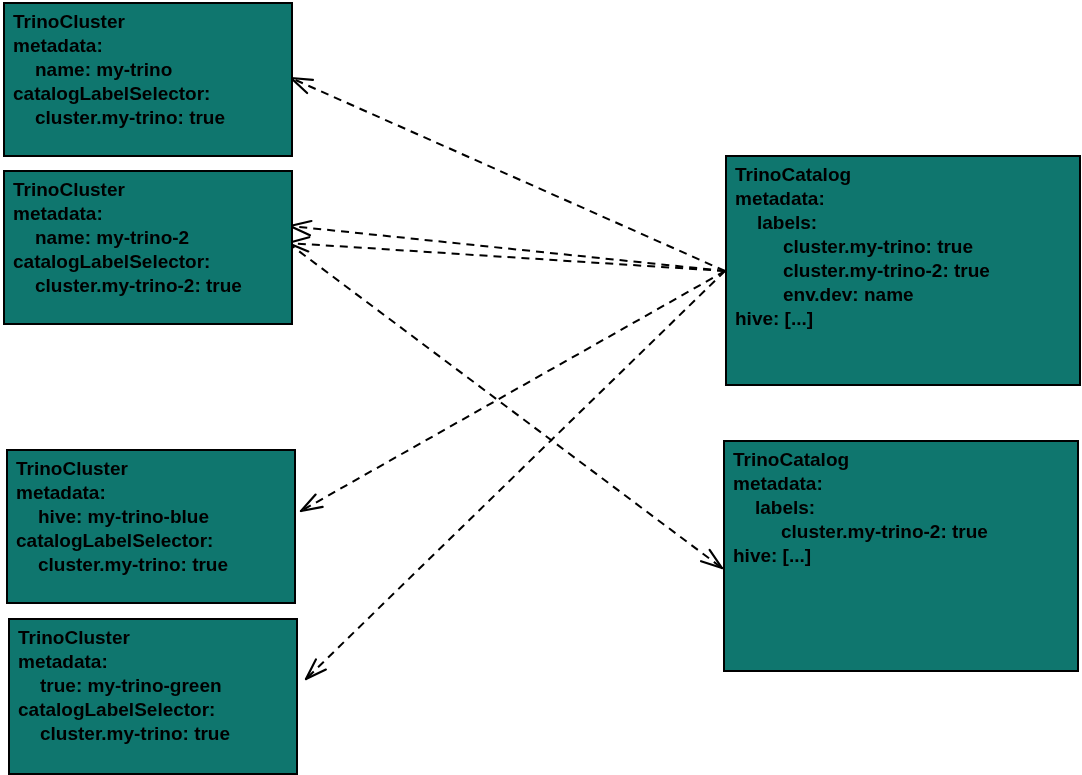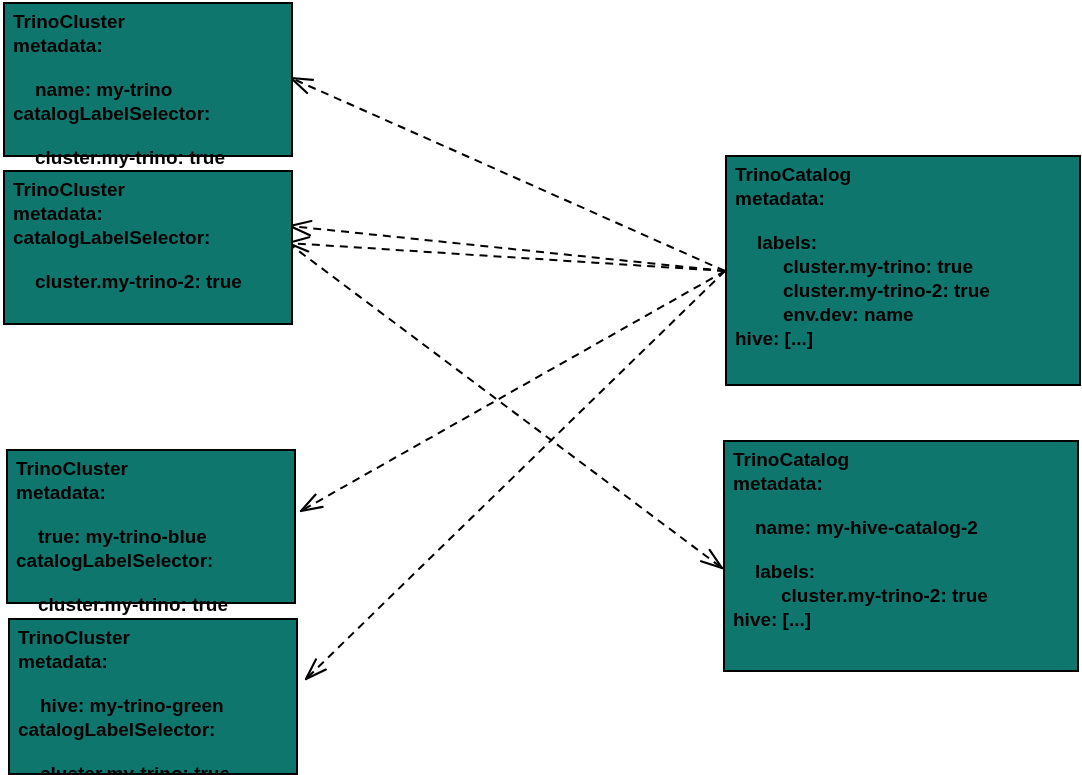--- a/index.html
+++ b/index.html
@@ -25,21 +25,21 @@
     padding: 6px 0 0 8px;
     font-weight: bold;
   }
   .node .line {
     font-size: 19px;
     line-height: 24px;
     color: #000000;
     white-space: pre;
     font-family: "Liberation Sans", sans-serif;
   }
-  .indent1 { padding-left: 22px; margin-top: 20px; }
+  .indent1 { padding-left: 22px; }
   .indent2 { padding-left: 48px; }
   #edges {
     position: absolute;
     left: 0;
     top: 0;
     width: 1082px;
     height: 775px;
     pointer-events: none;
   }
 </style>
@@ -83,48 +83,48 @@
       <div class="node" style="left: 3px; top: 2px; width: 290px; height: 155px; border-color: rgb(0, 0, 0);">
         <div class="line">TrinoCluster</div>
         <div class="line">metadata:</div>
         <div class="line indent1">name: my-trino</div>
         <div class="line">catalogLabelSelector:</div>
         <div class="line indent1">cluster.my-trino: true</div>
       </div>
       <div class="node" style="left: 3px; top: 170px; width: 290px; height: 155px; border-color: rgb(0, 0, 0);">
         <div class="line">TrinoCluster</div>
         <div class="line">metadata:</div>
+        <div class="line indent1">name: my-trino-2</div>
         <div class="line">catalogLabelSelector:</div>
         <div class="line indent1">cluster.my-trino-2: true</div>
       </div>
       <div class="node" style="left: 6px; top: 449px; width: 290px; height: 155px; border-color: rgb(0, 0, 0);">
         <div class="line">TrinoCluster</div>
         <div class="line">metadata:</div>
-        <div class="line indent1">true: my-trino-blue</div>
+        <div class="line indent1">hive: my-trino-blue</div>
         <div class="line">catalogLabelSelector:</div>
         <div class="line indent1">cluster.my-trino: true</div>
       </div>
       <div class="node" style="left: 8px; top: 618px; width: 290px; height: 157px; border-color: rgb(0, 0, 0);">
         <div class="line">TrinoCluster</div>
         <div class="line">metadata:</div>
-        <div class="line indent1">hive: my-trino-green</div>
+        <div class="line indent1">true: my-trino-green</div>
         <div class="line">catalogLabelSelector:</div>
         <div class="line indent1">cluster.my-trino: true</div>
       </div>
       <div class="node" style="left: 725px; top: 155px; width: 356px; height: 231px; border-color: rgb(0, 0, 0);">
         <div class="line">TrinoCatalog</div>
         <div class="line">metadata:</div>
         <div class="line indent1">labels:</div>
         <div class="line indent2">cluster.my-trino: true</div>
         <div class="line indent2">cluster.my-trino-2: true</div>
         <div class="line indent2">env.dev: name</div>
         <div class="line">hive: [...]</div>
       </div>
       <div class="node" style="left: 723px; top: 440px; width: 356px; height: 232px; border-color: rgb(0, 0, 0);">
         <div class="line">TrinoCatalog</div>
         <div class="line">metadata:</div>
-        <div class="line indent1">name: my-hive-catalog-2</div>
         <div class="line indent1">labels:</div>
         <div class="line indent2">cluster.my-trino-2: true</div>
         <div class="line">hive: [...]</div>
       </div>
     </div>
 </div>
 
 </body></html>

